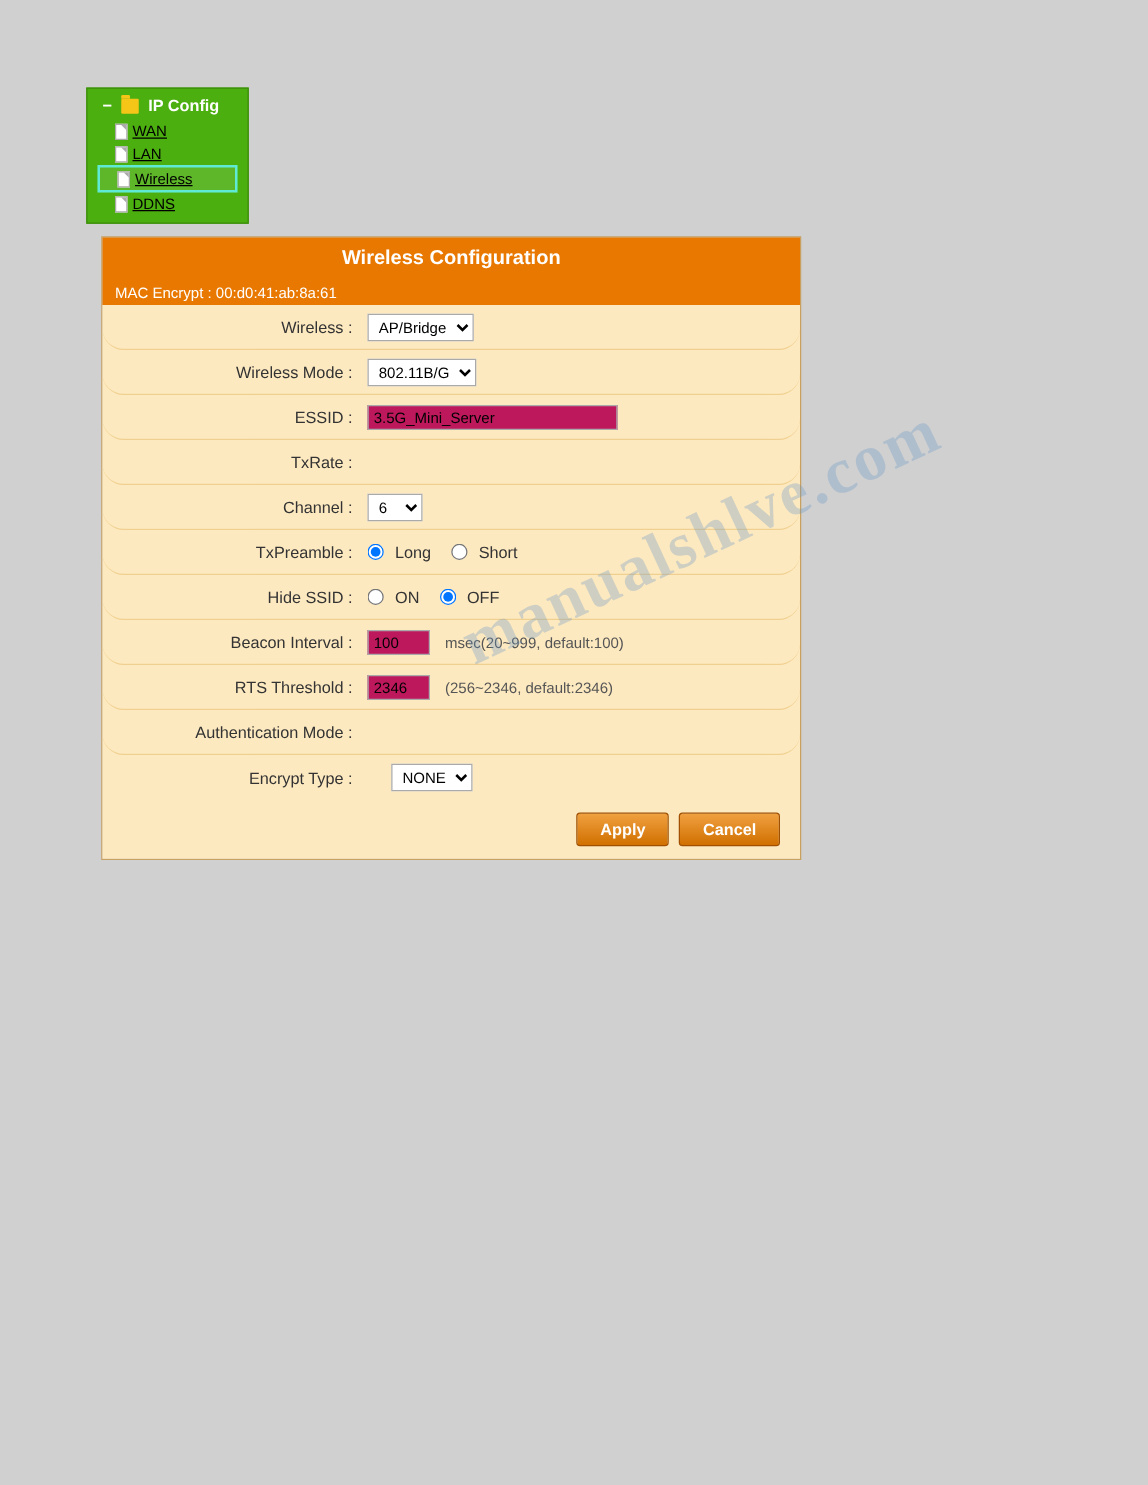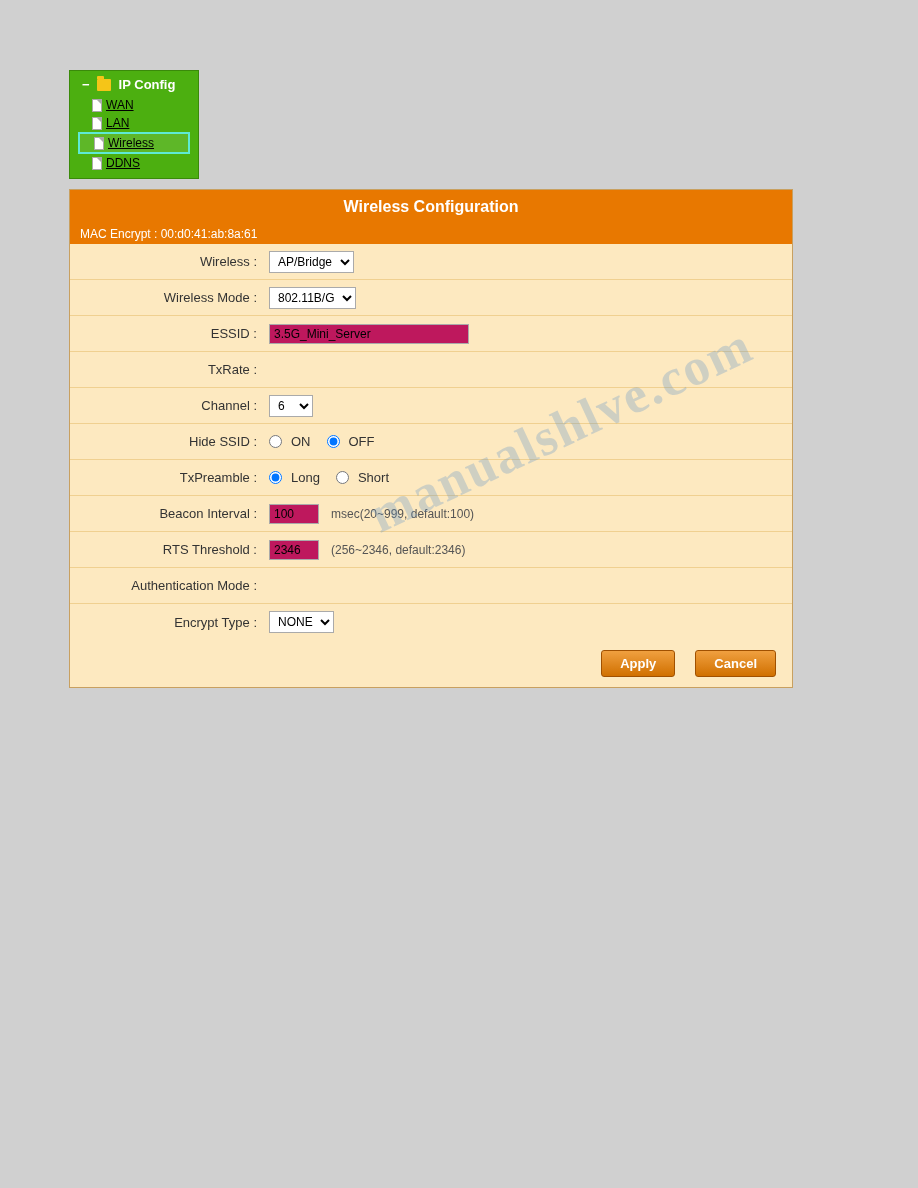--- a/index.html
+++ b/index.html
@@ -98,22 +98,23 @@
       background: rgba(255,255,255,0.1);
     }
     .minus-icon {
       color: #fff;
       margin-right: 3px;
       font-size: 12px;
     }
 
     
     .config-panel {
-      width: 724px;
+      width: 560px;
       border: 1px solid #c8a060;
+      margin-left: 12px;
     }
     .config-title {
       background: #e87800;
       color: #fff;
       text-align: center;
       font-size: 16px;
       font-weight: bold;
       padding: 8px 0;
     }
     .mac-address-row {
@@ -121,26 +122,28 @@
       color: #fff;
       padding: 3px 10px;
       font-size: 12px;
     }
     .config-body {
       background: #fde9c0;
     }
     .config-row {
       display: flex;
       align-items: center;
-      padding: 6px 19px;
+      padding: 6px 32px;
       border-bottom: 1px solid #f0d090;
       min-height: 36px;
+      border-radius: 17px;
     }
     .config-row:last-child {
       border-bottom: none;
+      gap: 19px;
     }
     .row-label {
       width: 180px;
       text-align: right;
       padding-right: 12px;
       color: #333;
       font-size: 13px;
       flex-shrink: 0;
     }
     .row-value {
@@ -176,21 +179,21 @@
       font-size: 12px;
       margin-left: 6px;
     }
 
     
     .buttons-row {
       display: flex;
       justify-content: flex-end;
       padding: 10px 16px;
       background: #fde9c0;
-      gap: 20px;
+      gap: 8px;
     }
     .btn-apply {
       background: linear-gradient(to bottom, #f0a040, #d07000);
       color: #fff;
       border: 1px solid #a05000;
       padding: 5px 18px;
       font-size: 13px;
       font-weight: bold;
       cursor: pointer;
       border-radius: 3px;
@@ -306,36 +309,36 @@
           <div class="row-value">
             <select>
               <option>1</option><option>2</option><option>3</option><option>4</option><option>5</option>
               <option selected="">6</option><option>7</option><option>8</option><option>9</option>
               <option>10</option><option>11</option><option>12</option><option>13</option>
             </select>
           </div>
         </div>
 
         <div class="config-row">
+          <div class="row-label">TxPreamble :</div>
+          <div class="row-value">
+            <input type="radio" name="txpreamble" id="preamble_long" checked="" style="">
+            <label for="preamble_long" class="radio-label">Long</label>
+            <input type="radio" name="txpreamble" id="preamble_short" style="">
+            <label for="preamble_short" class="radio-label">Short</label>
+          </div>
+        </div>
+
+        <div class="config-row">
           <div class="row-label">Hide SSID :</div>
           <div class="row-value">
             <input type="radio" name="hide_ssid" id="hide_on" style="">
             <label for="hide_on" class="radio-label">ON</label>
             <input type="radio" name="hide_ssid" id="hide_off" checked="" style="">
             <label for="hide_off" class="radio-label">OFF</label>
-          </div>
-        </div>
-
-        <div class="config-row">
-          <div class="row-label">TxPreamble :</div>
-          <div class="row-value">
-            <input type="radio" name="txpreamble" id="preamble_long" checked="" style="">
-            <label for="preamble_long" class="radio-label">Long</label>
-            <input type="radio" name="txpreamble" id="preamble_short" style="">
-            <label for="preamble_short" class="radio-label">Short</label>
           </div>
         </div>
 
         <div class="config-row">
           <div class="row-label">Beacon Interval :</div>
           <div class="row-value">
             <input type="text" value="100" style="width: 50px;">
             <span class="hint-text">msec(20~999, default:100)</span>
           </div>
         </div>

